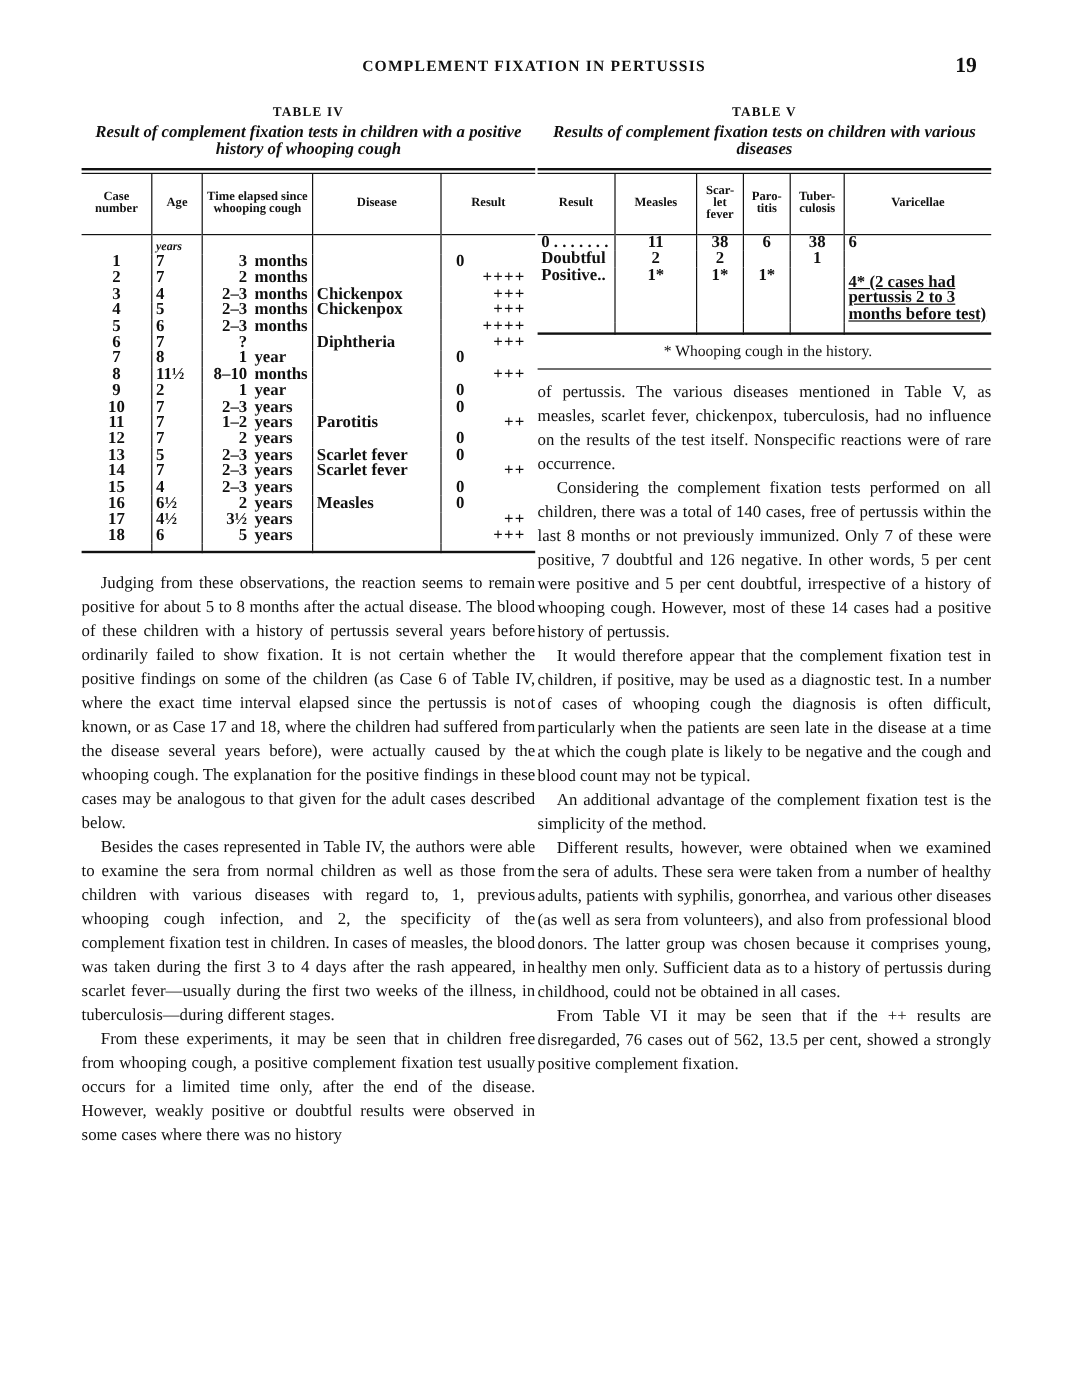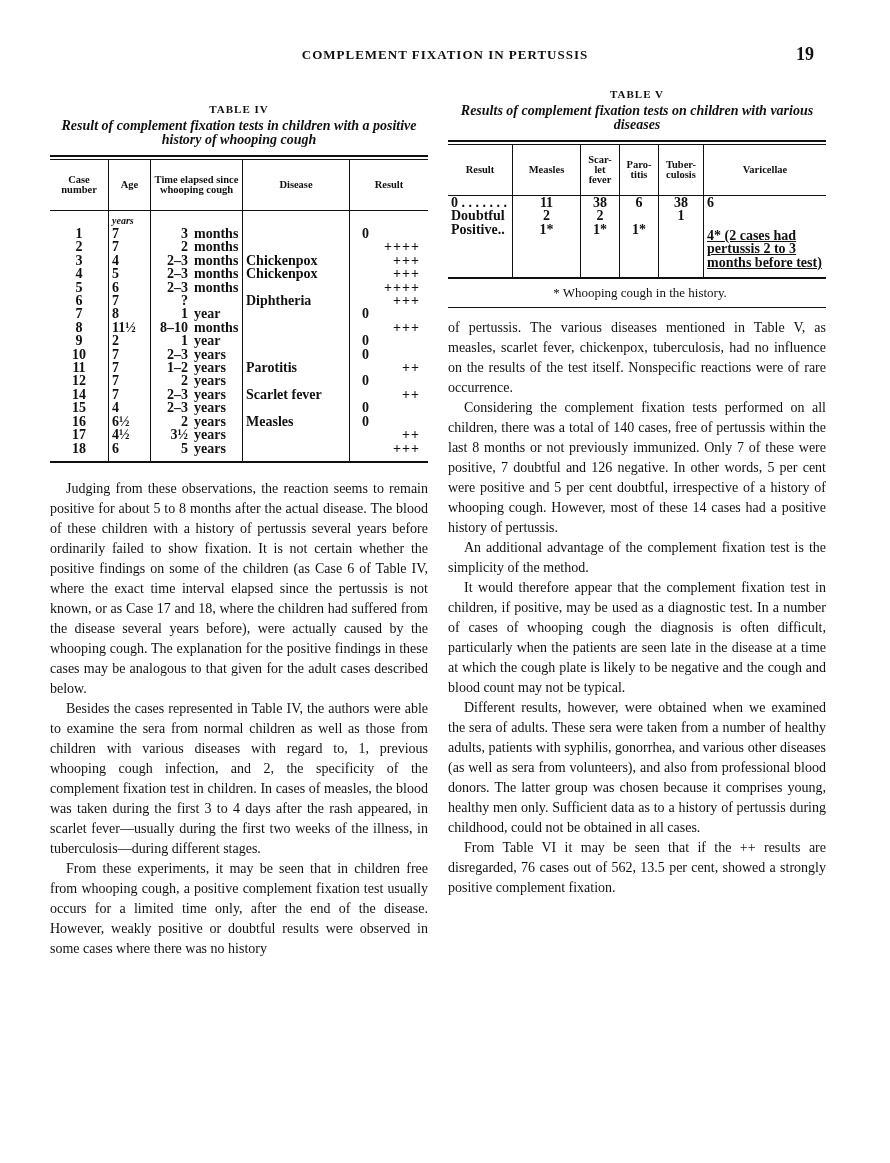--- a/index.html
+++ b/index.html
@@ -8,21 +8,21 @@
     font-family: "Liberation Serif", "DejaVu Serif", serif; color: #111;
   }
   .running-head {
     position: absolute; top: 47px; left: 0; width: 890px; text-align: center;
     font-size: 13px; font-weight: bold; letter-spacing: 1px;
   }
   .page-number {
     position: absolute; top: 44px; left: 796px; font-size: 18px; font-weight: bold;
   }
   .col { position: absolute; width: 378px; }
-  .col-left { left: 50px; top: 88px; margin-top: 15px; }
+  .col-left { left: 68px; top: 88px; }
   .col-right { left: 448px; top: 88px; }
 
   .table-label { text-align: center; font-size: 11px; font-weight: bold; letter-spacing: 1px; margin-bottom: 4px; }
   .table-caption { text-align: center; font-size: 14px; font-style: italic; font-weight: bold; line-height: 14px; margin-bottom: 8px; }
   .double-rule { border-top: 2px solid #111; border-bottom: 1px solid #111; height: 2px; }
   table { border-collapse: collapse; width: 100%; }
   th { font-weight: bold; font-size: 10.5px; line-height: 10px; padding: 6px 2px; }
   .tbl th, .tbl td { border-left: 1.5px solid #111; }
   .tbl th:first-child, .tbl td:first-child { border-left: none; }
   .tbl thead tr { border-bottom: 1.5px solid #111; }
@@ -161,20 +161,27 @@
           <td class="c-res"><span class="res-val">++</span></td>
         </tr>
         <tr>
           <td class="c-case">12</td>
           <td class="c-age">7</td>
           <td class="c-time"><span class="time-num">2</span><span>years</span></td>
           <td class="c-dis"></td>
           <td class="c-res"><span class="res-zero">0</span></td>
         </tr>
         <tr>
+          <td class="c-case">13</td>
+          <td class="c-age">5</td>
+          <td class="c-time"><span class="time-num">2–3</span><span>years</span></td>
+          <td class="c-dis">Scarlet fever</td>
+          <td class="c-res"><span class="res-zero">0</span></td>
+        </tr>
+        <tr>
           <td class="c-case">14</td>
           <td class="c-age">7</td>
           <td class="c-time"><span class="time-num">2–3</span><span>years</span></td>
           <td class="c-dis">Scarlet fever</td>
           <td class="c-res"><span class="res-val">++</span></td>
         </tr>
         <tr>
           <td class="c-case">15</td>
           <td class="c-age">4</td>
           <td class="c-time"><span class="time-num">2–3</span><span>years</span></td>
@@ -268,18 +275,18 @@
           <td style="height: 8px;"></td>
         </tr>
       </tbody>
   </table>
   <div class="fn">* Whooping cough in the history.</div>
   <div class="fn-rule" style="margin-top:6px"></div>
 
   <div class="body-text">
     <p class="noindent">of pertussis. The various diseases mentioned in Table V, as measles, scarlet fever, chickenpox, tuberculosis, had no influence on the results of the test itself. Nonspecific reactions were of rare occurrence.</p>
     <p>Considering the complement fixation tests performed on all children, there was a total of 140 cases, free of pertussis within the last 8 months or not previously immunized. Only 7 of these were positive, 7 doubtful and 126 negative. In other words, 5 per cent were positive and 5 per cent doubtful, irrespective of a history of whooping cough. However, most of these 14 cases had a positive history of pertussis.</p>
+    <p>It would therefore appear that the complement fixation test in children, if positive, may be used as a diagnostic test. In a number of cases of whooping cough the diagnosis is often difficult, particularly when the patients are seen late in the disease at a time at which the cough plate is likely to be negative and the cough and blood count may not be typical.</p>
     <p>An additional advantage of the complement fixation test is the simplicity of the method.</p>
-    <p>It would therefore appear that the complement fixation test in children, if positive, may be used as a diagnostic test. In a number of cases of whooping cough the diagnosis is often difficult, particularly when the patients are seen late in the disease at a time at which the cough plate is likely to be negative and the cough and blood count may not be typical.</p>
     <p>Different results, however, were obtained when we examined the sera of adults. These sera were taken from a number of healthy adults, patients with syphilis, gonorrhea, and various other diseases (as well as sera from volunteers), and also from professional blood donors. The latter group was chosen because it comprises young, healthy men only. Sufficient data as to a history of pertussis during childhood, could not be obtained in all cases.</p>
     <p>From Table VI it may be seen that if the ++ results are disregarded, 76 cases out of 562, 13.5 per cent, showed a strongly positive complement fixation.</p>
   </div>
 </div>
 
 </body></html>

